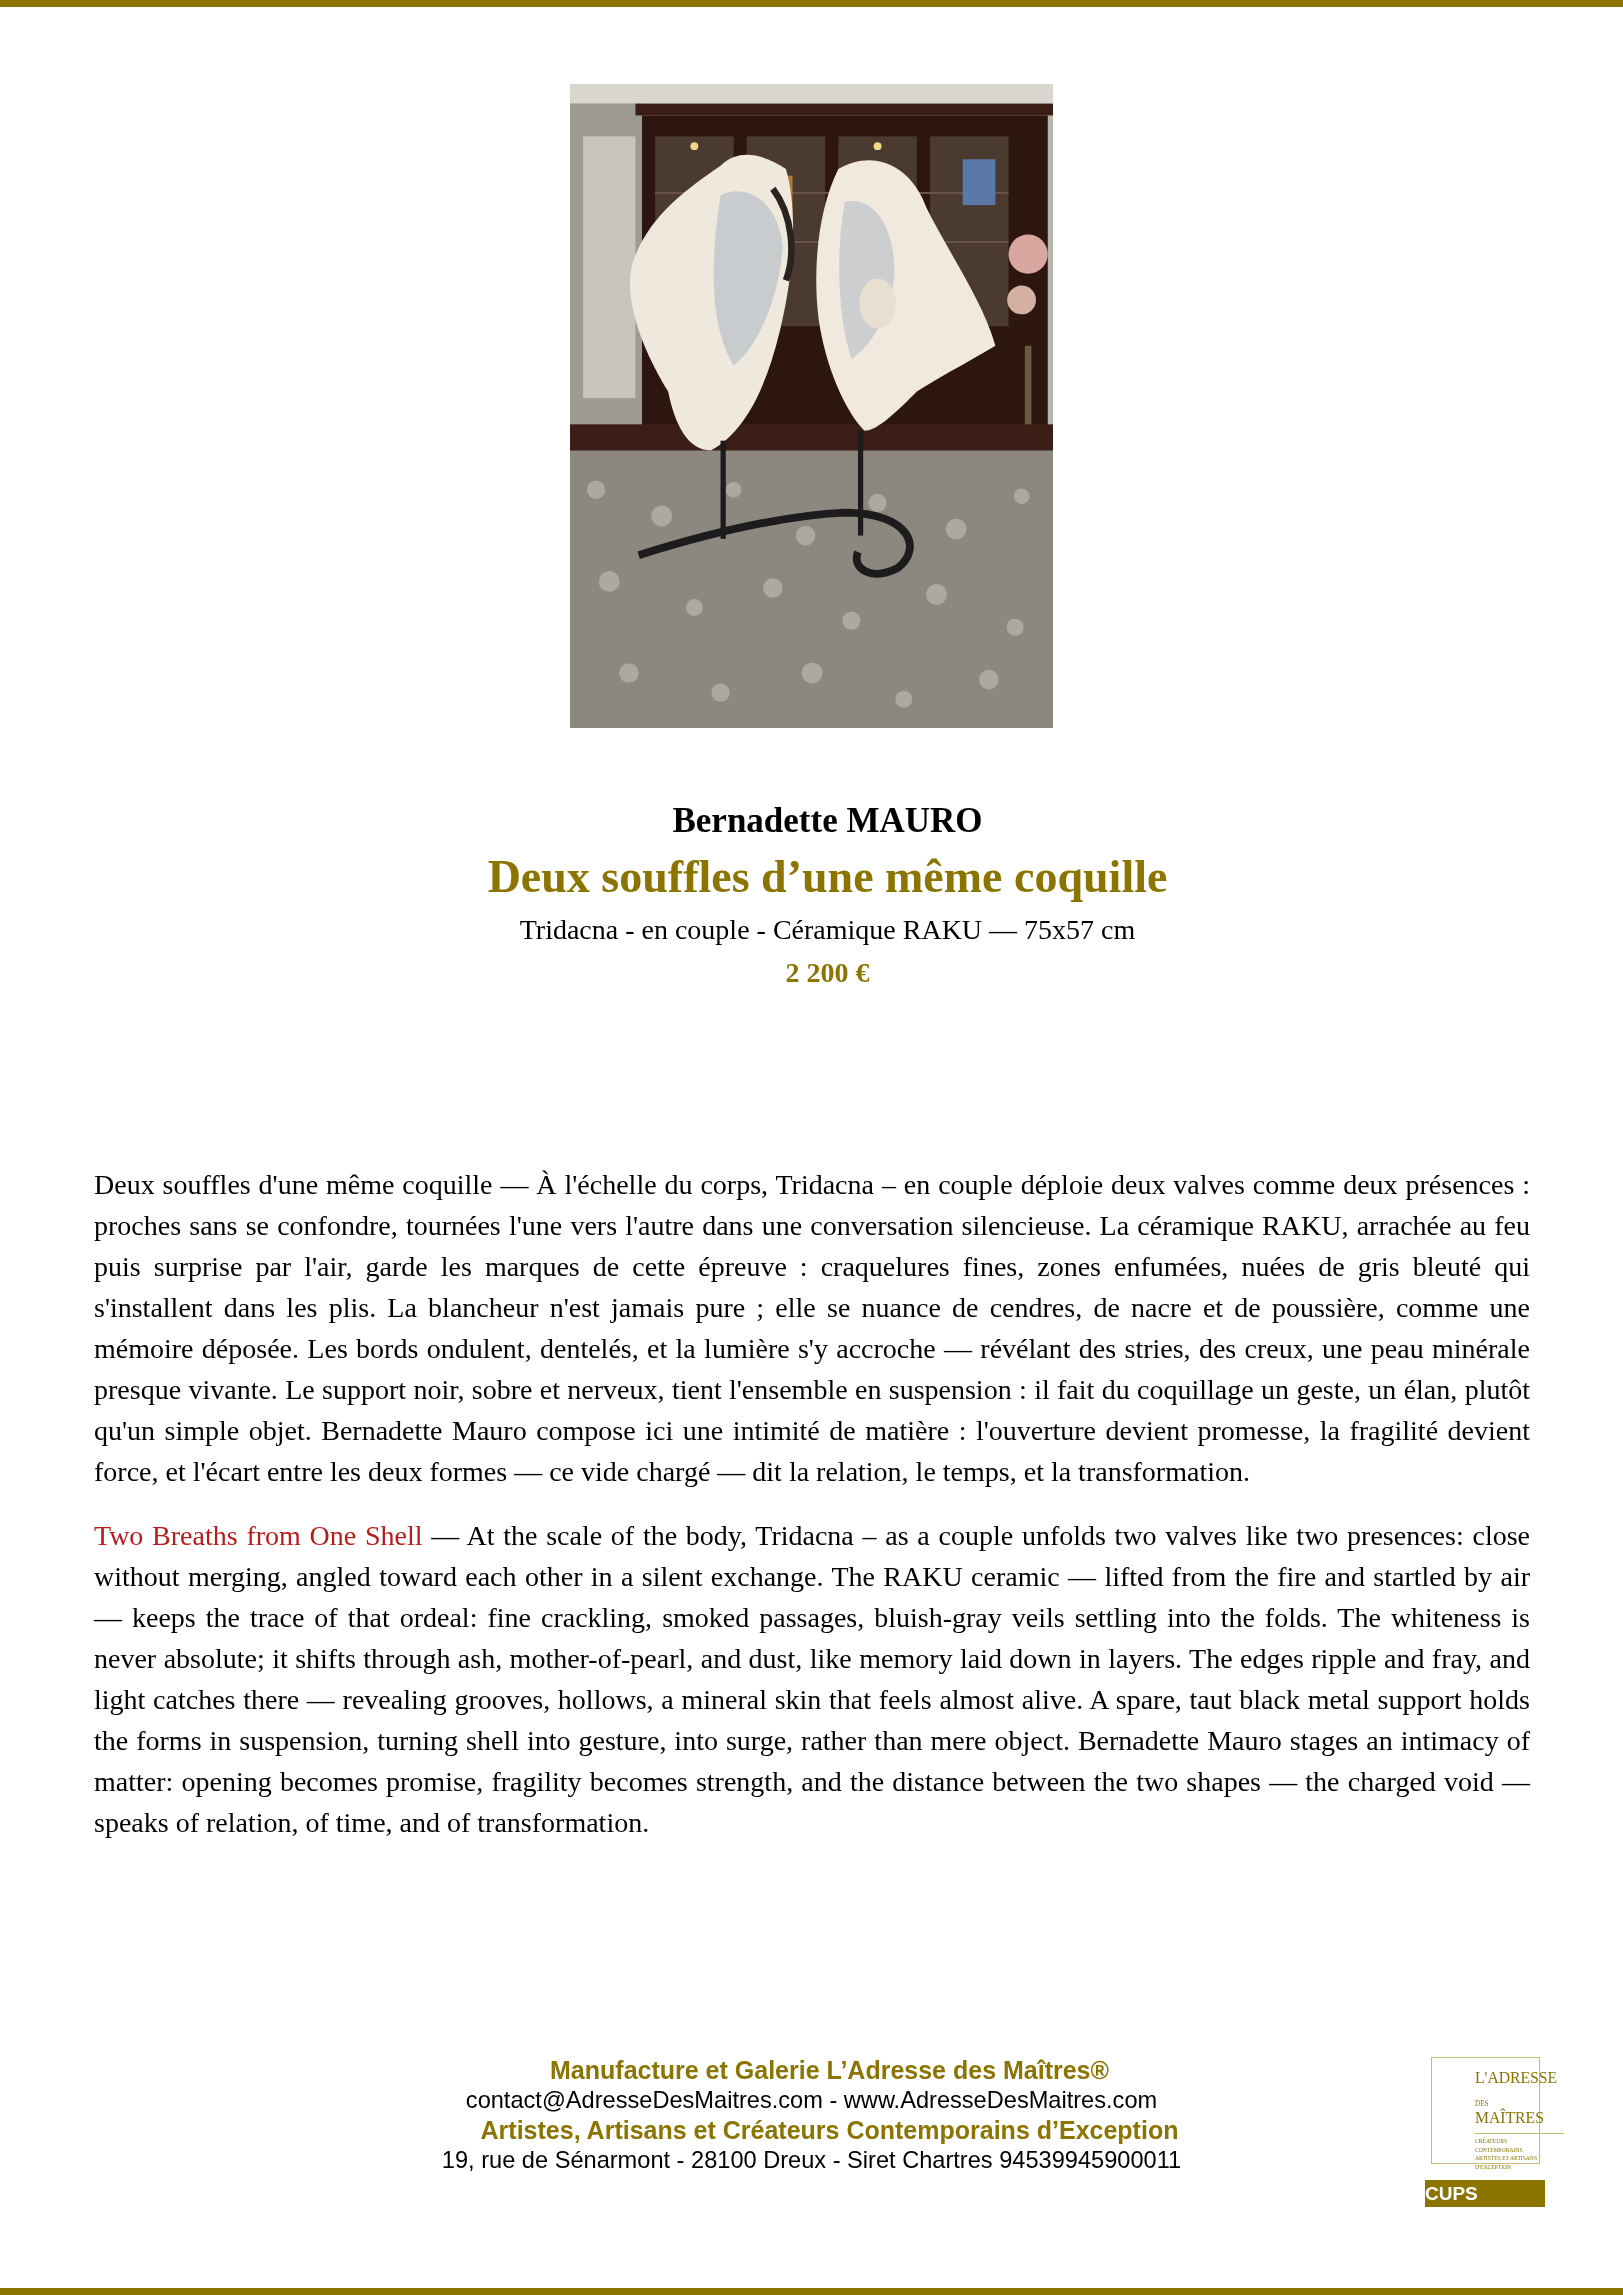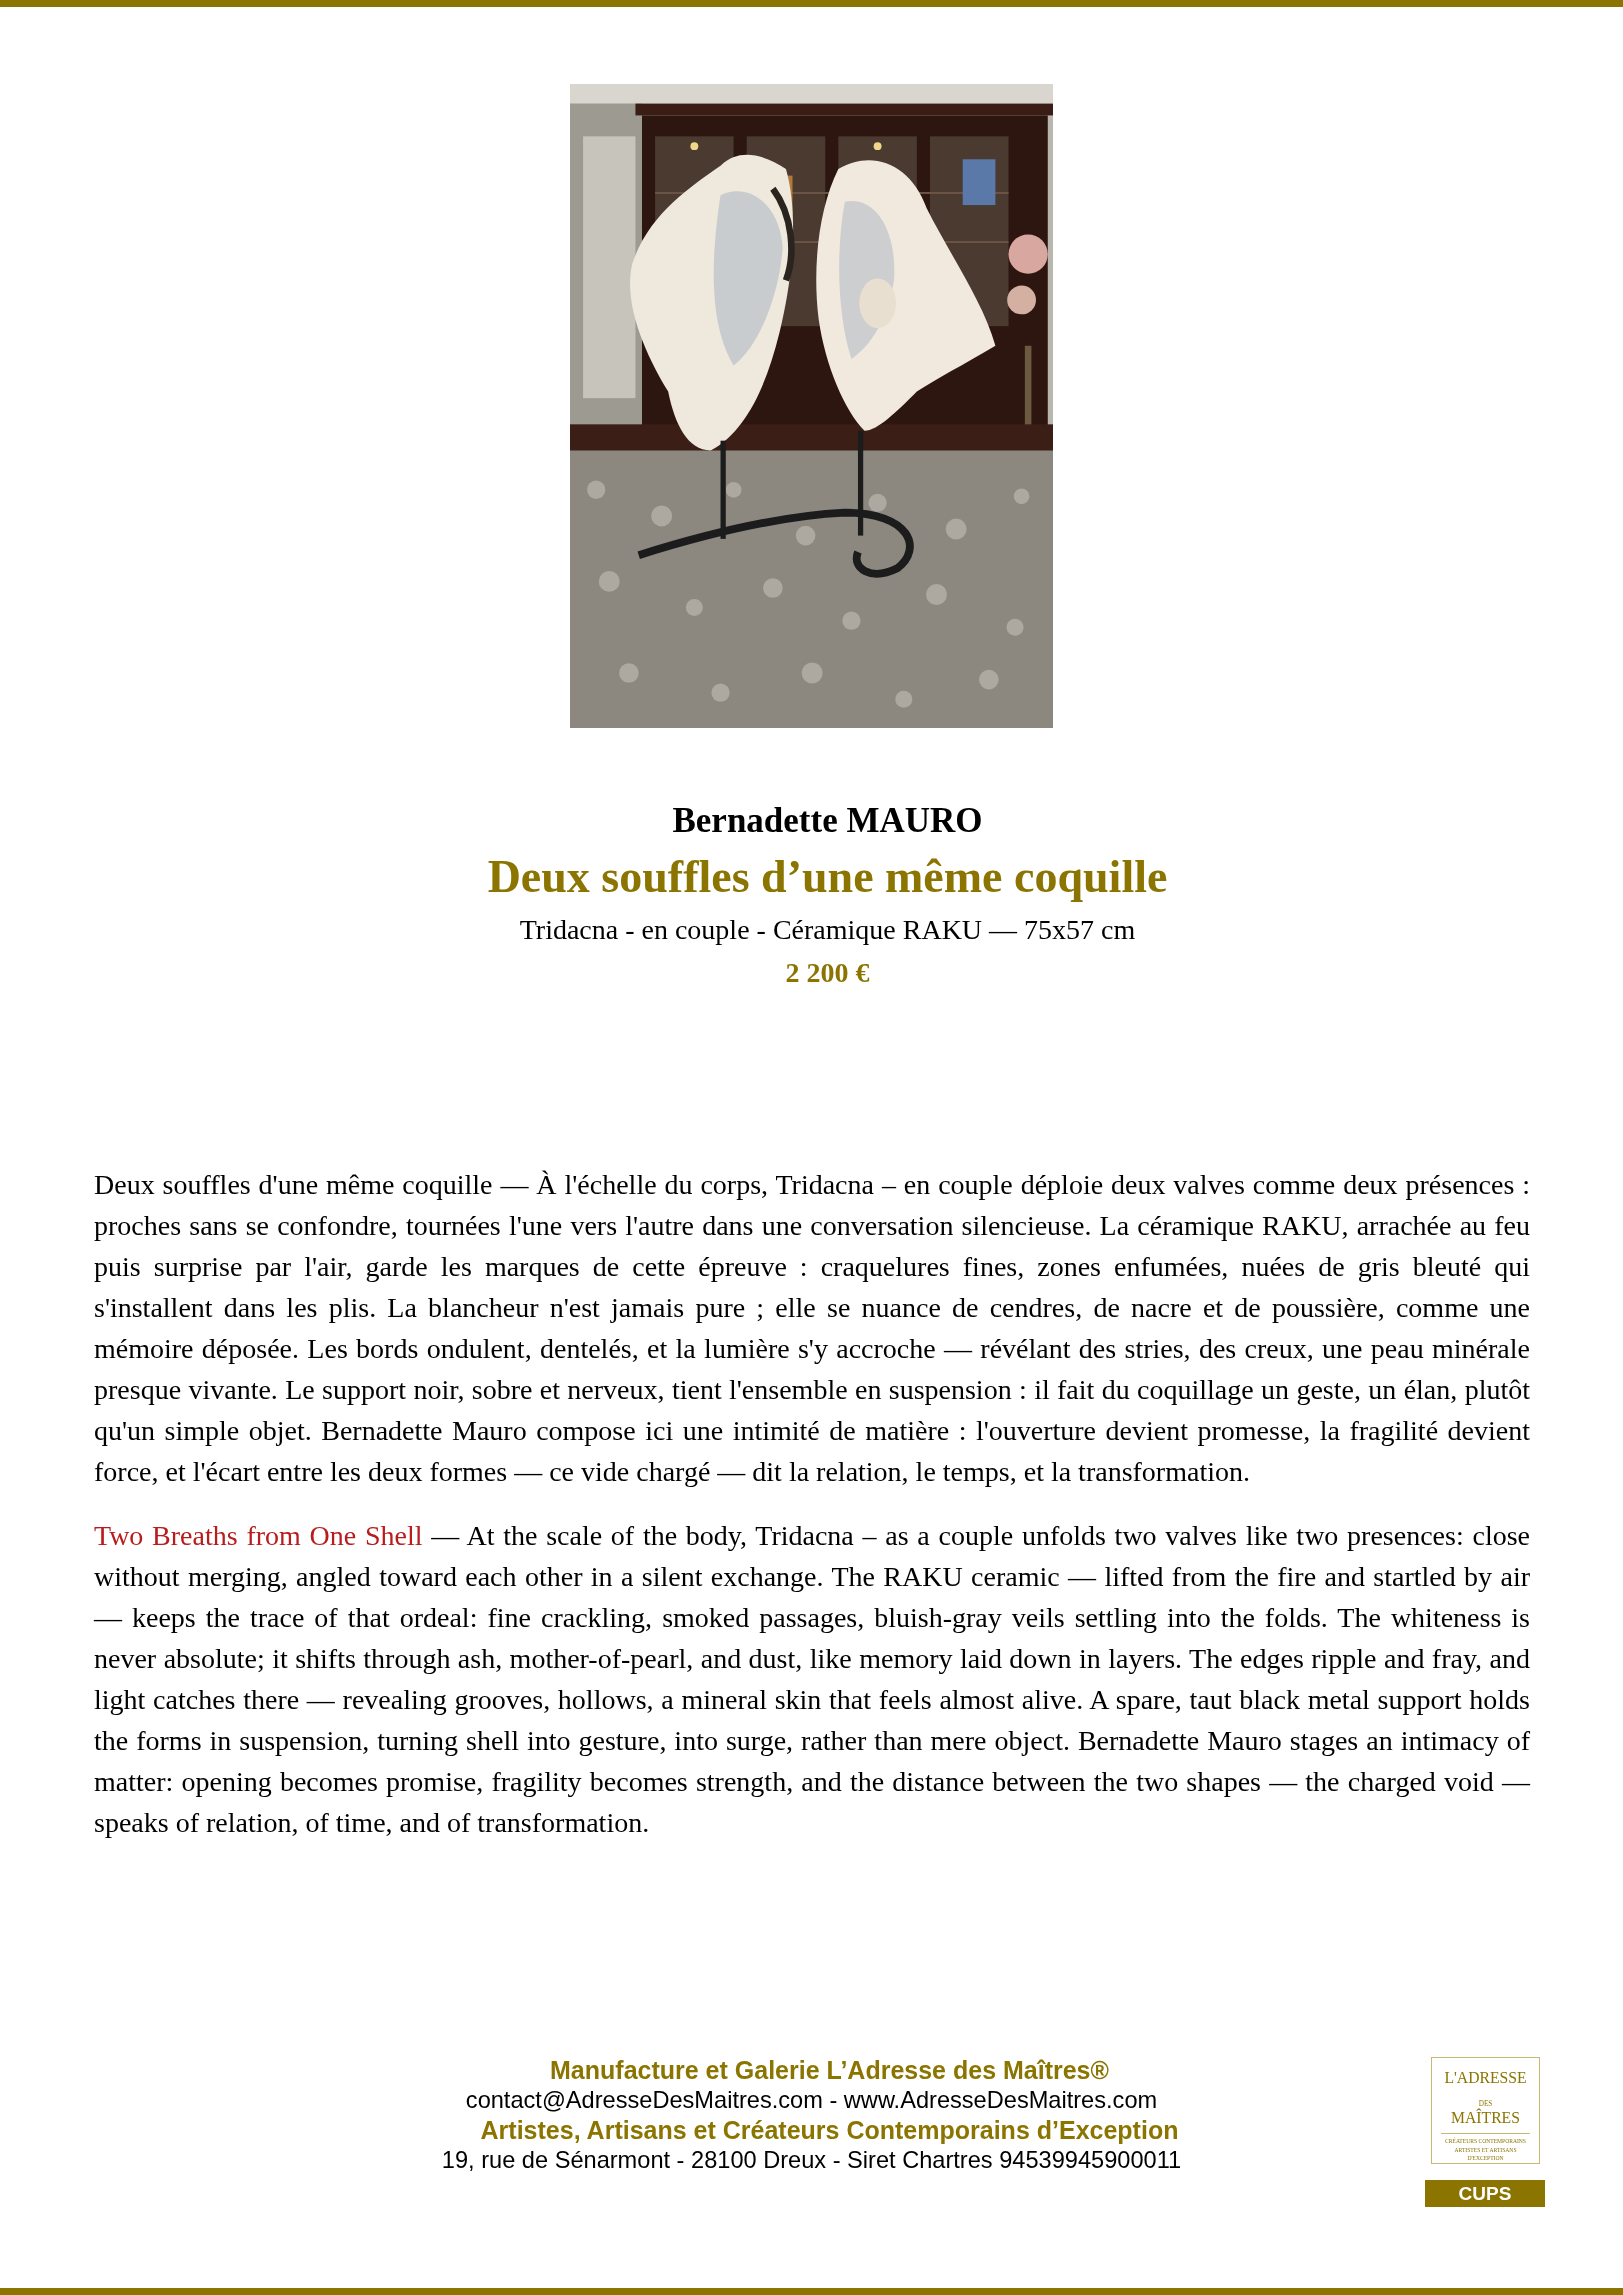--- a/index.html
+++ b/index.html
@@ -27,32 +27,33 @@
   .para-en { top: 1515px; }
   .accent { color: #b91c1c; }
 
   .footer { position: absolute; left: 0; top: 2055px; width: 1623px; text-align: center;
     font-family: "Liberation Sans", "DejaVu Sans", sans-serif; font-size: 23.6px; line-height: 30px; }
   .footer .gold { color: #8B7500; font-weight: bold; font-size: 25px; padding-left: 36px; }
   .footer .line { display: block; }
 
   .logo-box {
     position: absolute; left: 1431px; top: 2057px; width: 109px; height: 107px;
-    border: 1px solid #c9b774; box-sizing: border-box; text-align: center; color: #8B7500;
+    border: 1px solid #c9b774; box-sizing: border-box; color: #8B7500;
     font-family: "Liberation Serif", "DejaVu Serif", serif;
+    padding-left: 43px;
   }
   .logo-box .l1 { margin-top: 11px; font-size: 15.7px; line-height: 17px; }
   .logo-box .l2 { font-size: 7.2px; line-height: 9.2px; margin-top: 14px; }
   .logo-box .l3 { font-size: 15.7px; line-height: 18.3px; }
   .logo-box .rule { width: 89px; height: 0.7px; background: #c9b774; margin: 5.2px auto 3.9px; }
   .logo-box .l4 { font-size: 5.6px; line-height: 8.5px; }
   .cups {
     position: absolute; left: 1425px; top: 2180px; width: 120px; height: 27px; background: #8B7500;
     color: #fff; font-family: "Liberation Sans", "DejaVu Sans", sans-serif; font-weight: bold;
-    font-size: 19px; line-height: 27px; text-align: center;
+    font-size: 19px; line-height: 27px; 
   }
 </style>
 </head>
 <body>
 
 <div class="bar-top"></div>
 
 <div class="photo" title="Two white RAKU ceramic shell sculptures with faces on a black curved metal stand, in front of a dark wooden glass cabinet, on a lace tablecloth">
   <svg viewBox="0 0 738 984" preserveAspectRatio="none">
 

